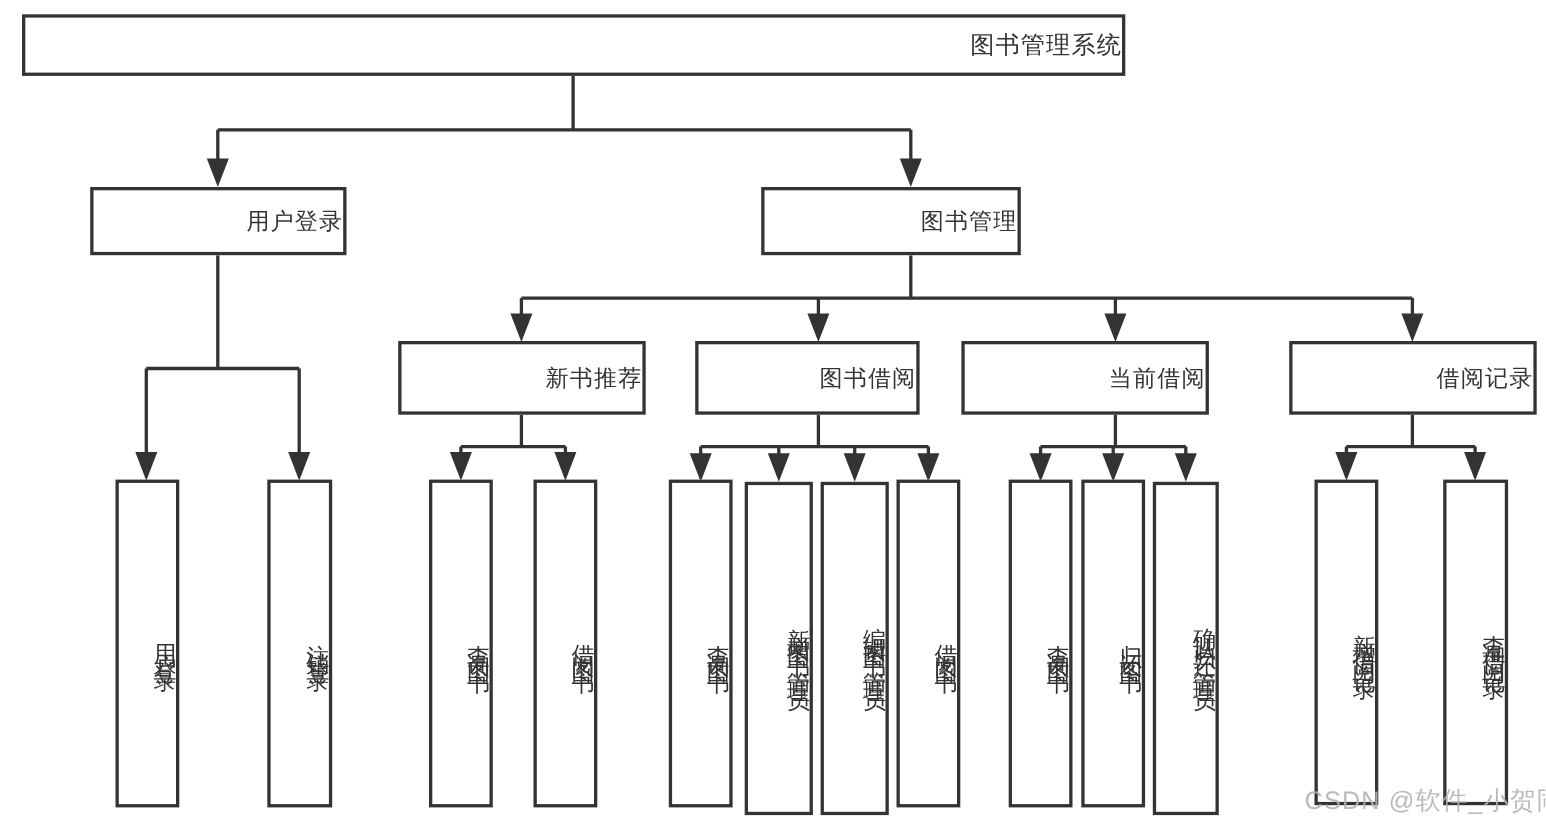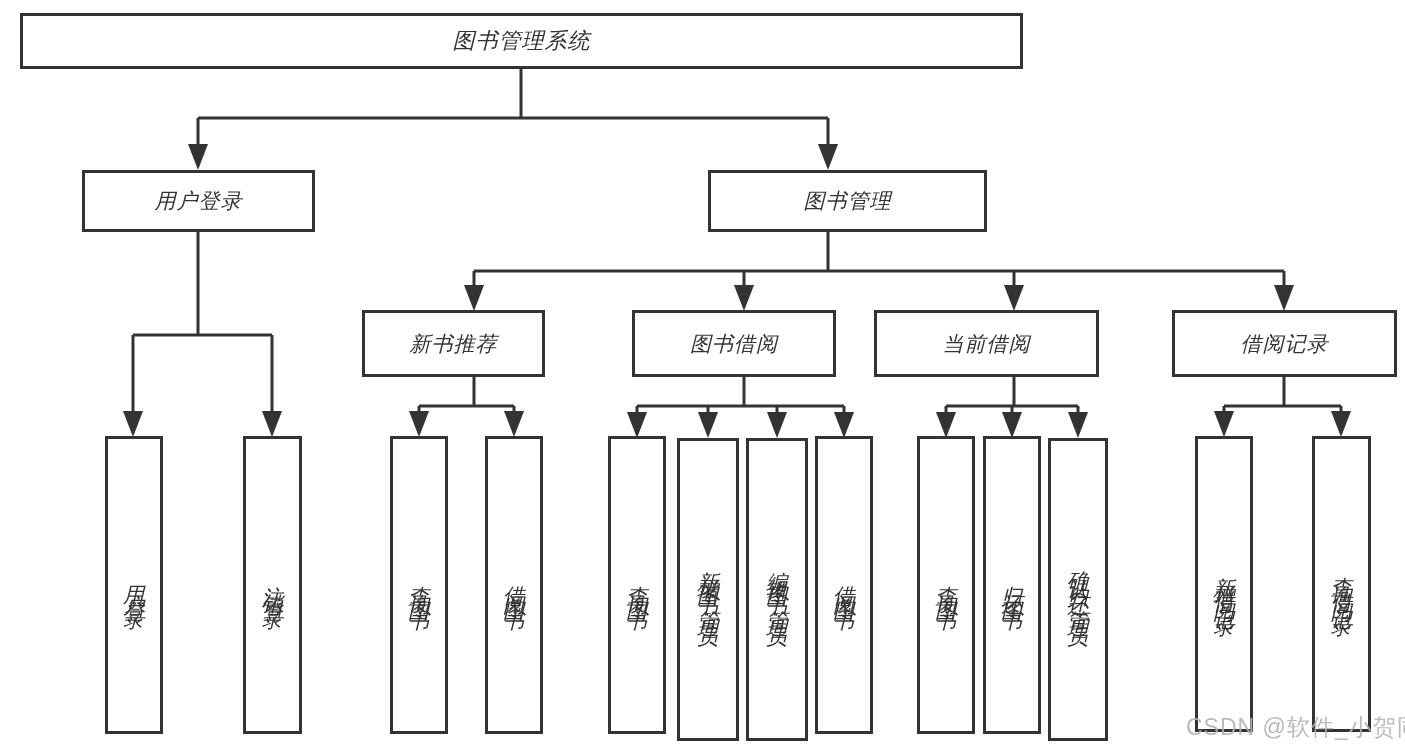--- a/index.html
+++ b/index.html
@@ -18,22 +18,21 @@
     width: 1405px; height: 747px;
     pointer-events: none;
   }
   .box {
     position: absolute;
     background: #ffffff;
     border: 3px solid #333333;
     box-sizing: border-box;
     display: flex;
     align-items: center;
-    justify-content: center;
-    font-style: italic;
+    justify-content: flex-end;
   }
   .box.h span {
     font-size: 21px;
     letter-spacing: 1px;
     white-space: nowrap;
   }
   .box.root span { font-size: 22px; }
   .box.v span {
     writing-mode: vertical-rl;
     text-orientation: mixed;
@@ -98,25 +97,25 @@
     </g>
   </svg>
 
   <div class="box h root" style="left:20px; top:13px; width:1003px; height:56px;">
     <span>图书管理系统</span>
   </div>
 
   <div class="box h" style="left:82px; top:170px; width:233px; height:62px;">
     <span>用户登录</span>
   </div>
-  <div class="box h" style="left:708px; top:170px; width:279px; height:62px;">
+  <div class="box h" style="left:692px; top:170px; width:236px; height:62px;">
     <span>图书管理</span>
   </div>
 
-  <div class="box h" style="left:362px; top:310px; width:183px; height:67px;">
+  <div class="box h" style="left:362px; top:310px; width:225px; height:67px;">
     <span>新书推荐</span>
   </div>
   <div class="box h" style="left:632px; top:310px; width:204px; height:67px;">
     <span>图书借阅</span>
   </div>
   <div class="box h" style="left:874px; top:310px; width:225px; height:67px;">
     <span>当前借阅</span>
   </div>
   <div class="box h" style="left:1172px; top:310px; width:225px; height:67px;">
     <span>借阅记录</span>

